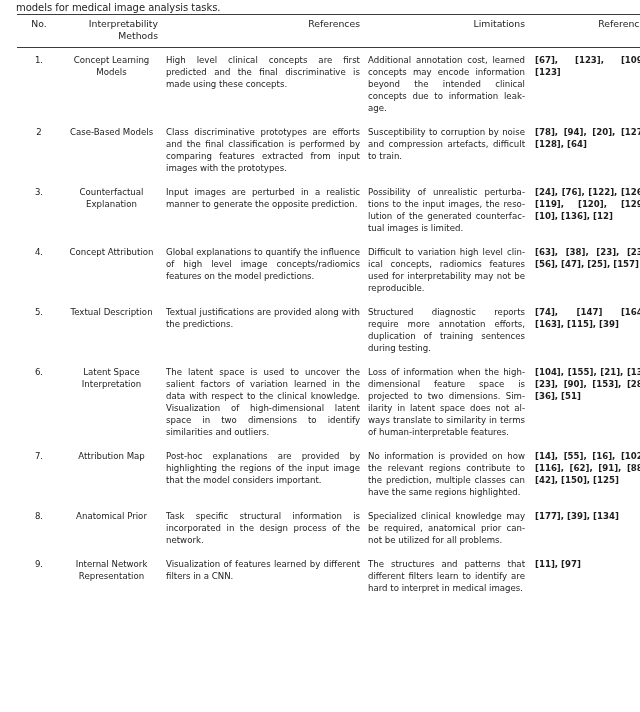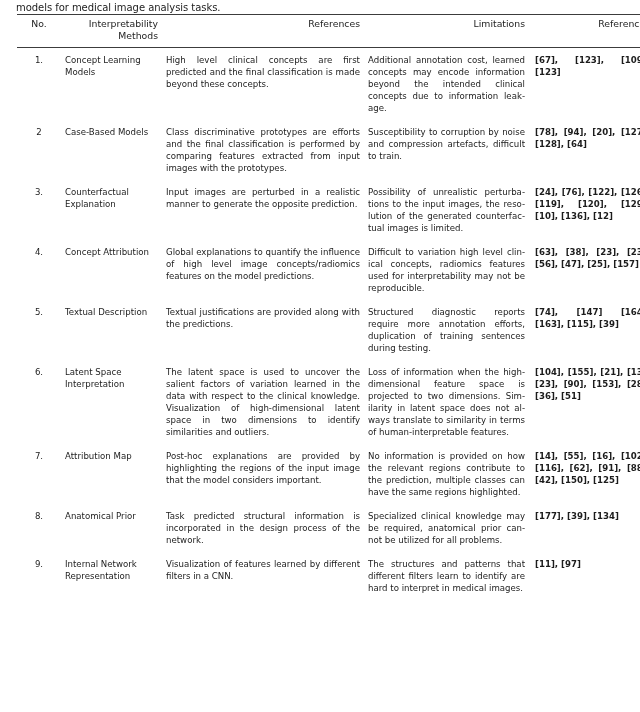--- a/index.html
+++ b/index.html
@@ -63,21 +63,21 @@
     line-height: 12.0px;
     vertical-align: top;
     padding: 6px 4px 6px 4px;
     color: #1c1c1c;
   }
   td.no {
     text-align: center;
     white-space: nowrap;
   }
   td.method {
-    text-align: left;
+    text-align: center;
   }
   td.desc, td.lim {
     text-align: justify;
     text-align-last: left;
     hyphens: manual;
   }
   td.refs {
     text-align: justify;
     text-align-last: left;
     padding-left: 6px;
@@ -105,21 +105,21 @@
         <th>Interpretability Methods</th>
         <th>References</th>
         <th>Limitations</th>
         <th>References</th>
       </tr>
     </thead>
     <tbody>
       <tr class="rule-mid">
         <td class="no">1.</td>
         <td class="method">Concept Learning Models</td>
-        <td class="desc">High level clinical concepts are first predicted and the final classification is made beyond these concepts.</td>
+        <td class="desc">High level clinical concepts are first predicted and the final discriminative is made using these concepts.</td>
         <td class="lim">Additional annotation cost, learned concepts may encode informa­tion beyond the intended clinical concepts due to information leak­age.</td>
         <td class="refs">[67], [123], [109], [123]</td>
       </tr>
       <tr>
         <td class="no">2</td>
         <td class="method">Case-Based Models</td>
         <td class="desc">Class discriminative prototypes are efforts and the final classification is performed by comparing features extracted from input images with the prototypes.</td>
         <td class="lim">Susceptibility to corruption by noise and compression artefacts, difficult to train.</td>
         <td class="refs">[78], [94], [20], [127], [128], [64]</td>
       </tr>
@@ -154,21 +154,21 @@
       <tr>
         <td class="no">7.</td>
         <td class="method">Attribution Map</td>
         <td class="desc">Post-hoc explanations are provided by highlighting the regions of the in­put image that the model considers important.</td>
         <td class="lim">No information is provided on how the relevant regions contribute to the prediction, multiple classes can have the same regions highlighted.</td>
         <td class="refs">[14], [55], [16], [102], [116], [62], [91], [88], [42], [150], [125]</td>
       </tr>
       <tr>
         <td class="no">8.</td>
         <td class="method">Anatomical Prior</td>
-        <td class="desc">Task predicted structural information is incorporated in the design process of the network.</td>
+        <td class="desc">Task specific structural information is incorporated in the design process of the network.</td>
         <td class="lim">Specialized clinical knowledge may be required, anatomical prior can­not be utilized for all problems.</td>
         <td class="refs">[177], [39], [134]</td>
       </tr>
       <tr>
         <td class="no">9.</td>
         <td class="method">Internal Network Representation</td>
         <td class="desc">Visualization of features learned by different filters in a CNN.</td>
         <td class="lim">The structures and patterns that different filters learn to identify are hard to interpret in medical images.</td>
         <td class="refs">[11], [97]</td>
       </tr>

